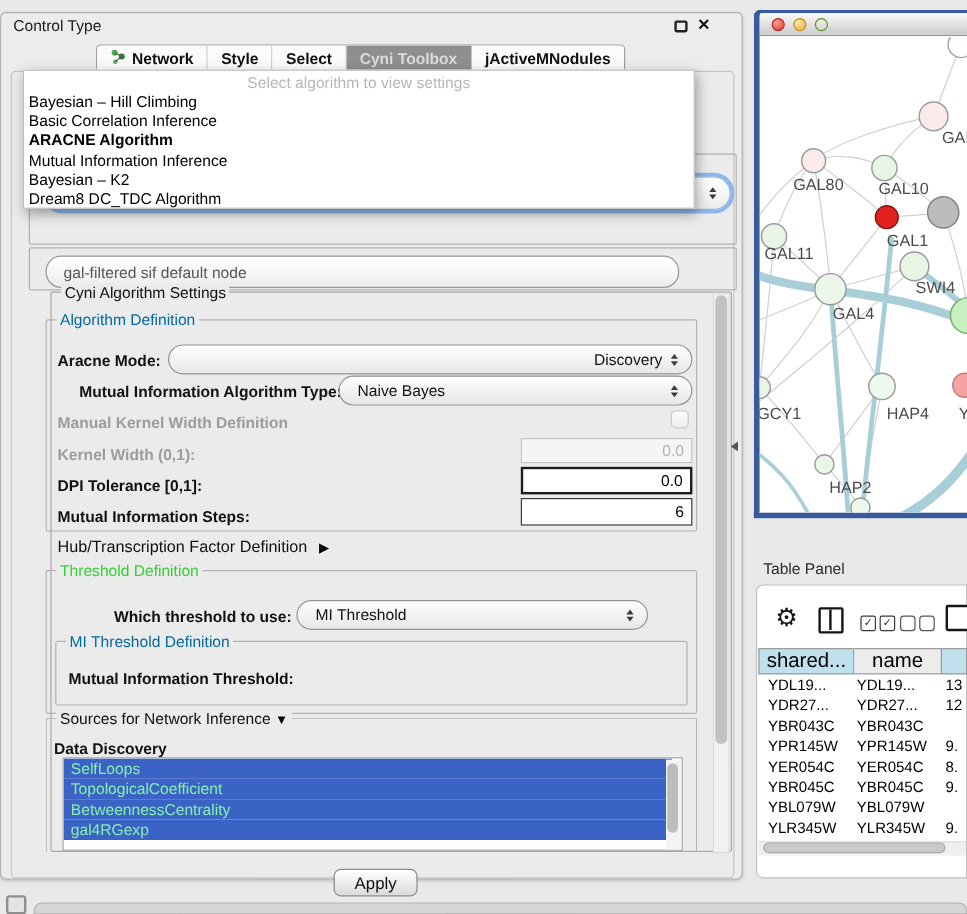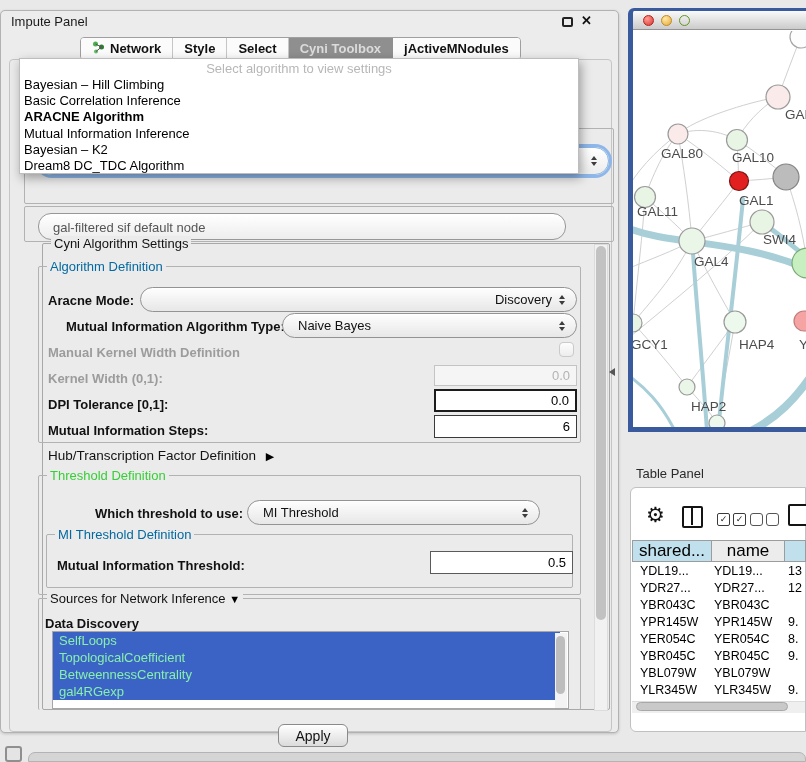--- a/index.html
+++ b/index.html
@@ -126,21 +126,21 @@
 
   #tp-hscroll{left:632px;top:701px;width:173px;height:12px;background:#efefef;border-top:1px solid #ddd;}
   #tp-hthumb{left:636px;top:702px;width:152px;height:9px;background:#c9c9c9;border:1px solid #a8a8a8;border-radius:5px;}
 </style>
 </head>
 <body>
 
 <div id="app">
 
   <div class="abs" id="cp">
-    <div class="abs" id="cp-title">Impute Panel</div>
+    <div class="abs" id="cp-title">Control Type</div>
     <div class="abs" id="float-ic"></div>
     <div class="abs" id="close-ic">✕</div>
 
     <div class="abs" id="tabs">
         <div class="tab">
           <span><svg width="13" height="13">
               <circle cx="3.5" cy="3" r="2.5" fill="#4caf50"></circle>
               <circle cx="9.5" cy="6" r="2.5" fill="#2e7d32"></circle>
               <circle cx="4" cy="10.5" r="2" fill="#66bb6a"></circle>
               <line x1="3.5" y1="3" x2="9.5" y2="6" stroke="#555" stroke-width="1"></line>
@@ -219,21 +219,20 @@
         <span>MI Threshold</span>
         <span class="spinner">
             <span class="spin-up"></span>
             <span class="spin-down"></span>
           </span>
       </div>
       <div class="abs groupbox" id="mi-group">
         <span class="legend blue">MI Threshold Definition</span>
       </div>
       <div class="abs flabel" style="left:47px;top:498px;">Mutual Information Threshold:</div>
-      <div class="abs tfield" style="left:420px;top:491px;width:143px;height:23px;border:1px solid #5a5a5a;">0.5</div>
 
       <div class="abs groupbox" id="src-group">
         <span class="legend">
           <span>Sources for Network Inference</span>
           <span class="tri">▼</span>
         </span>
       </div>
       <div class="abs flabel" id="attr-label">Data Discovery</div>
       <div class="abs" id="attr-list">
 

